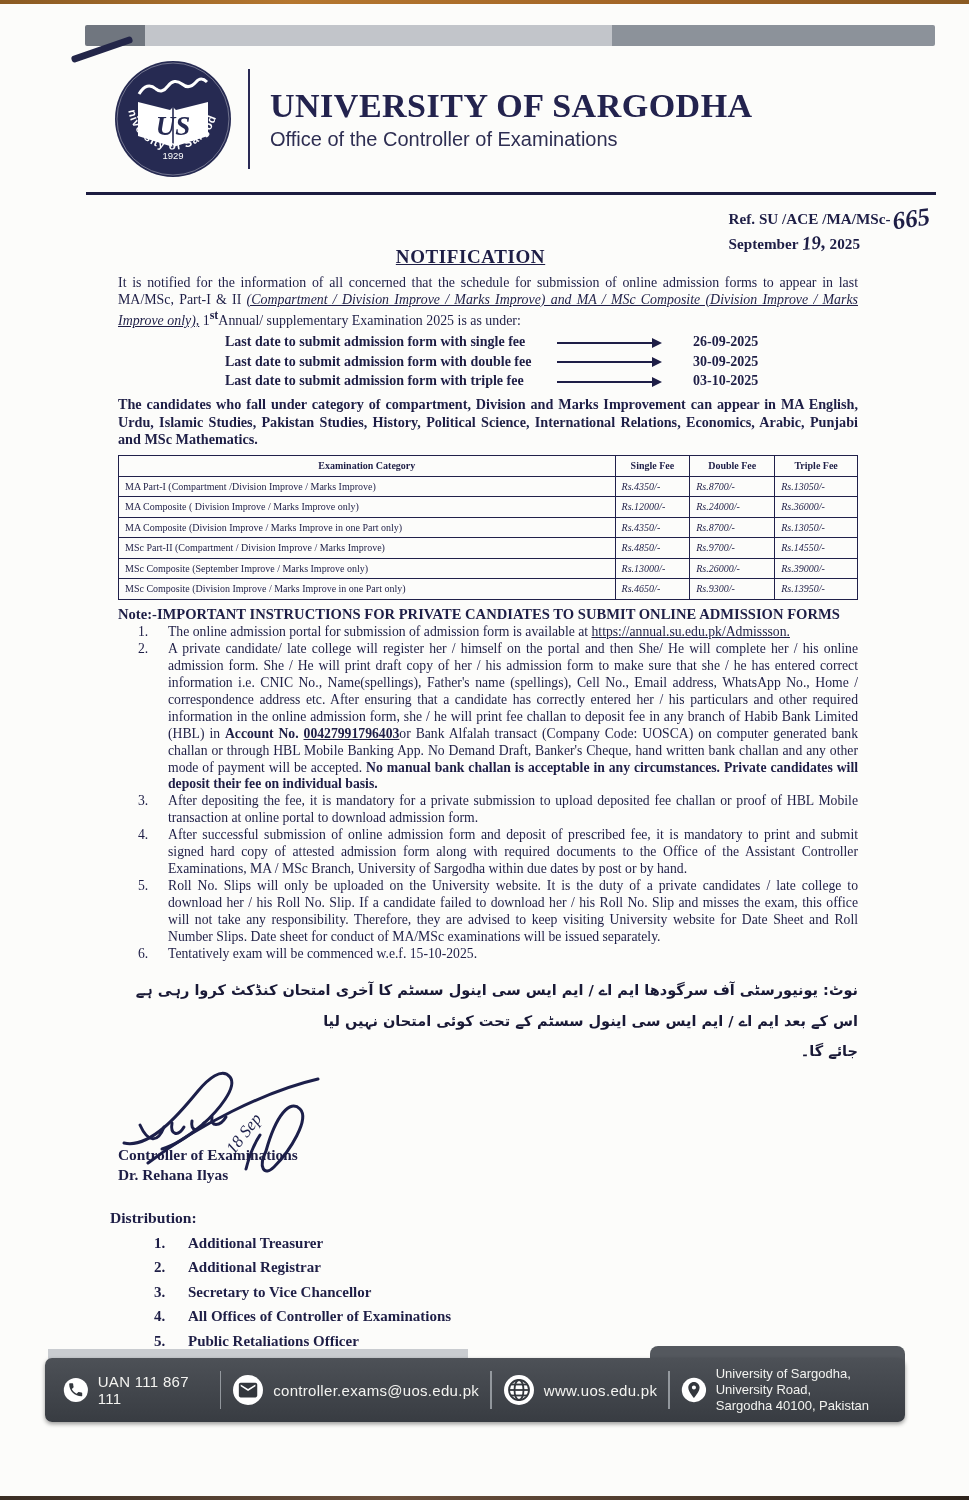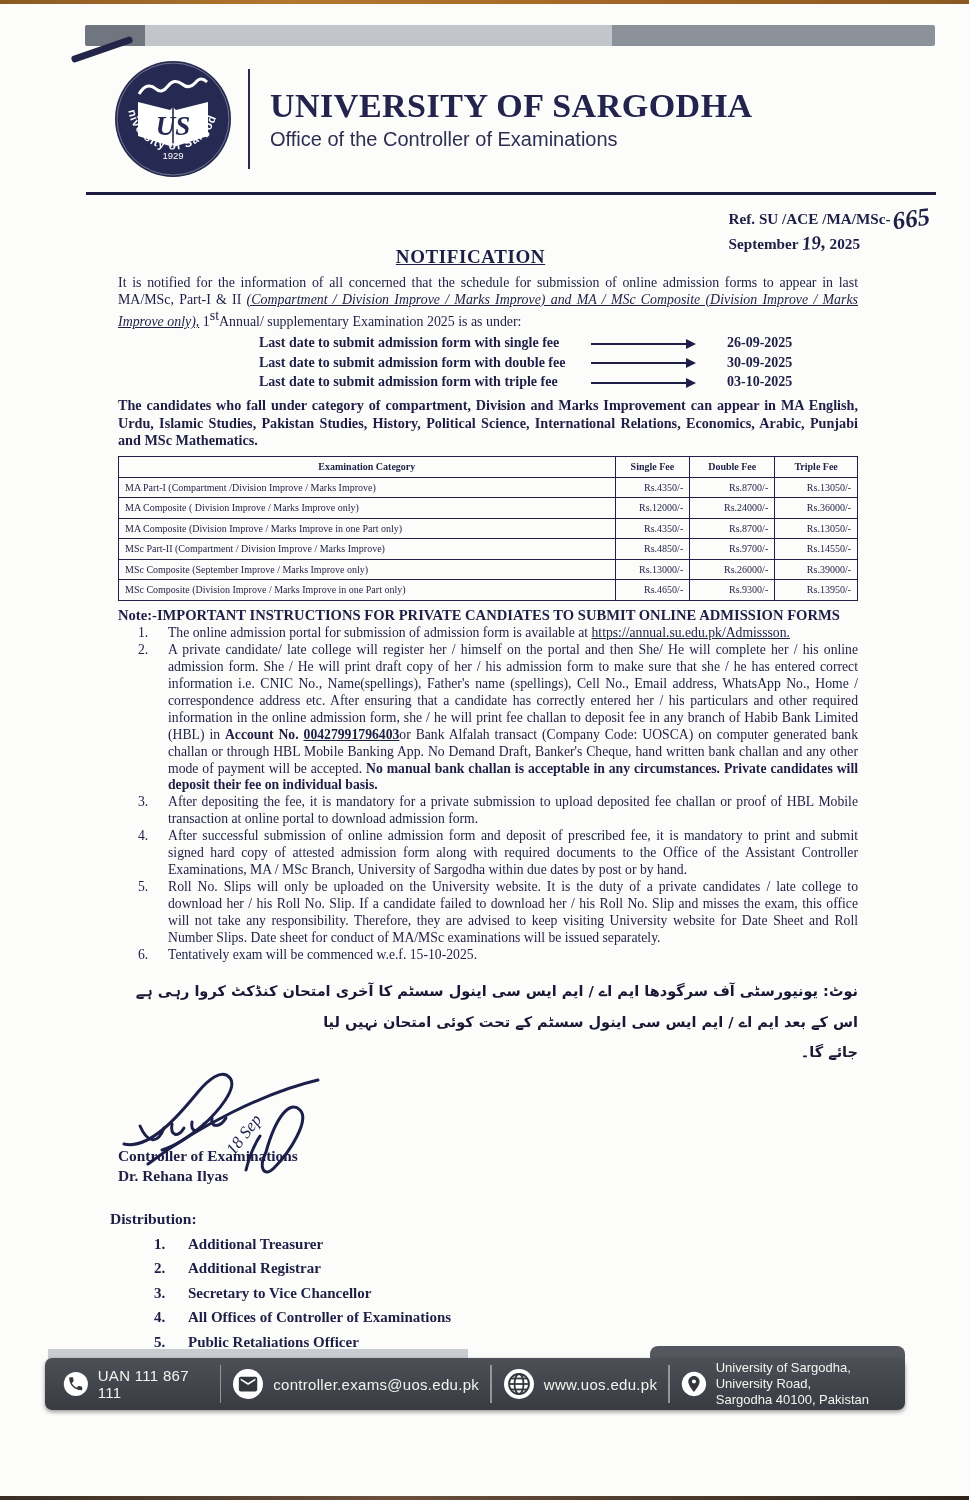--- a/index.html
+++ b/index.html
@@ -31,37 +31,37 @@
   .hw{display:inline-block;font-style:italic;font-weight:bold;}
   .hw-num{font-size:25px;transform:rotate(-8deg) translateY(3px);margin-left:1px;}
   .hw-day{font-size:19px;transform:rotate(-5deg);}
 
   .title{text-align:center;font-size:19px;font-weight:bold;letter-spacing:.6px;
          text-decoration:underline;margin:0 60px 0 0;padding-left:32px;}
 
   .content{margin:7px 111px 0 118px;width:740px;}
 
   .intro{font-size:13.9px;line-height:1.2;text-align:justify;margin-top:5px;}
-  .intro sup{font-size:14px;}
+  .intro sup{font-size:12px;font-weight:bold;}
 
   .deadlines{margin:3px 0 0 107px;}
-  .dl-row{display:flex;align-items:center;height:19.5px;font-weight:bold;font-size:14px;margin-left:34px;}
+  .dl-row{display:flex;align-items:center;height:19.5px;font-weight:bold;font-size:14px;}
   .dl-label{width:332px;}
   .dl-arrow{position:relative;width:96px;height:2px;background:#1e1e46;margin-top:1px;}
   .dl-arrow::after{content:"";position:absolute;right:-9px;top:-4px;
     border-left:10px solid #1e1e46;border-top:5px solid transparent;border-bottom:5px solid transparent;}
   .dl-date{margin-left:40px;}
 
   .subjects{font-weight:bold;font-size:14.2px;line-height:1.22;text-align:justify;margin-top:5px;}
 
   table.fees{width:100%;border-collapse:collapse;margin-top:7px;font-size:10px;}
   table.fees th,table.fees td{border:1.8px solid #20204a;padding:0 6px;height:19.5px;}
   table.fees th{font-weight:bold;text-align:center;}
   td.cat{text-align:left;}
-  td.fee{text-align:right;}
+  td.fee{text-align:left;font-style:italic;}
 
   .note-heading{font-weight:bold;font-size:14.6px;margin-top:6px;}
 
   .instructions{margin:1px 0 0 20px;}
   .inst{display:flex;font-size:13.7px;line-height:1.24;}
   .inst-num{flex:none;width:30px;}
   .inst-text{flex:1;text-align:justify;}
 
   .urdu{direction:rtl;text-align:right;font-family:"DejaVu Sans",sans-serif;
         font-size:14.5px;font-weight:bold;margin-top:12px;line-height:2.1;color:#191936;}
@@ -74,21 +74,21 @@
   .distribution{margin-top:26px;}
   .dist-heading{font-weight:bold;font-size:15.6px;margin-left:-8px;}
   .dist-items{margin:8px 0 0 36px;}
   .dist-row{display:flex;font-weight:bold;font-size:15px;height:24.5px;}
   .dist-num{flex:none;width:34px;}
 
   
   .footer-strip{position:absolute;top:1349px;left:48px;width:420px;height:12px;background:#c9ccd0;}
   .footer-tab{position:absolute;top:1346px;left:650px;width:255px;height:22px;background:#54585e;
     border-radius:8px 8px 0 0;}
-  .footer{position:absolute;top:1358px;left:45px;width:860px;height:52px;border-radius:7px;
+  .footer{position:absolute;top:1358px;left:45px;width:860px;height:64px;border-radius:7px;
     background:linear-gradient(180deg,#4d5157,#383c42);box-shadow:0 2px 4px rgba(0,0,0,.4);
     display:flex;align-items:center;color:#f3f3f0;font-family:"Liberation Sans",sans-serif;}
   .f-item{display:flex;align-items:center;gap:9px;}
   .f-text{font-size:15px;letter-spacing:.3px;}
   .f-addr{font-size:13px;line-height:1.25;}
   .f-sep{width:2px;height:38px;background:#aeb3b8;opacity:.75;margin:0 11px;}
 </style>
 </head>
 <body>
 

